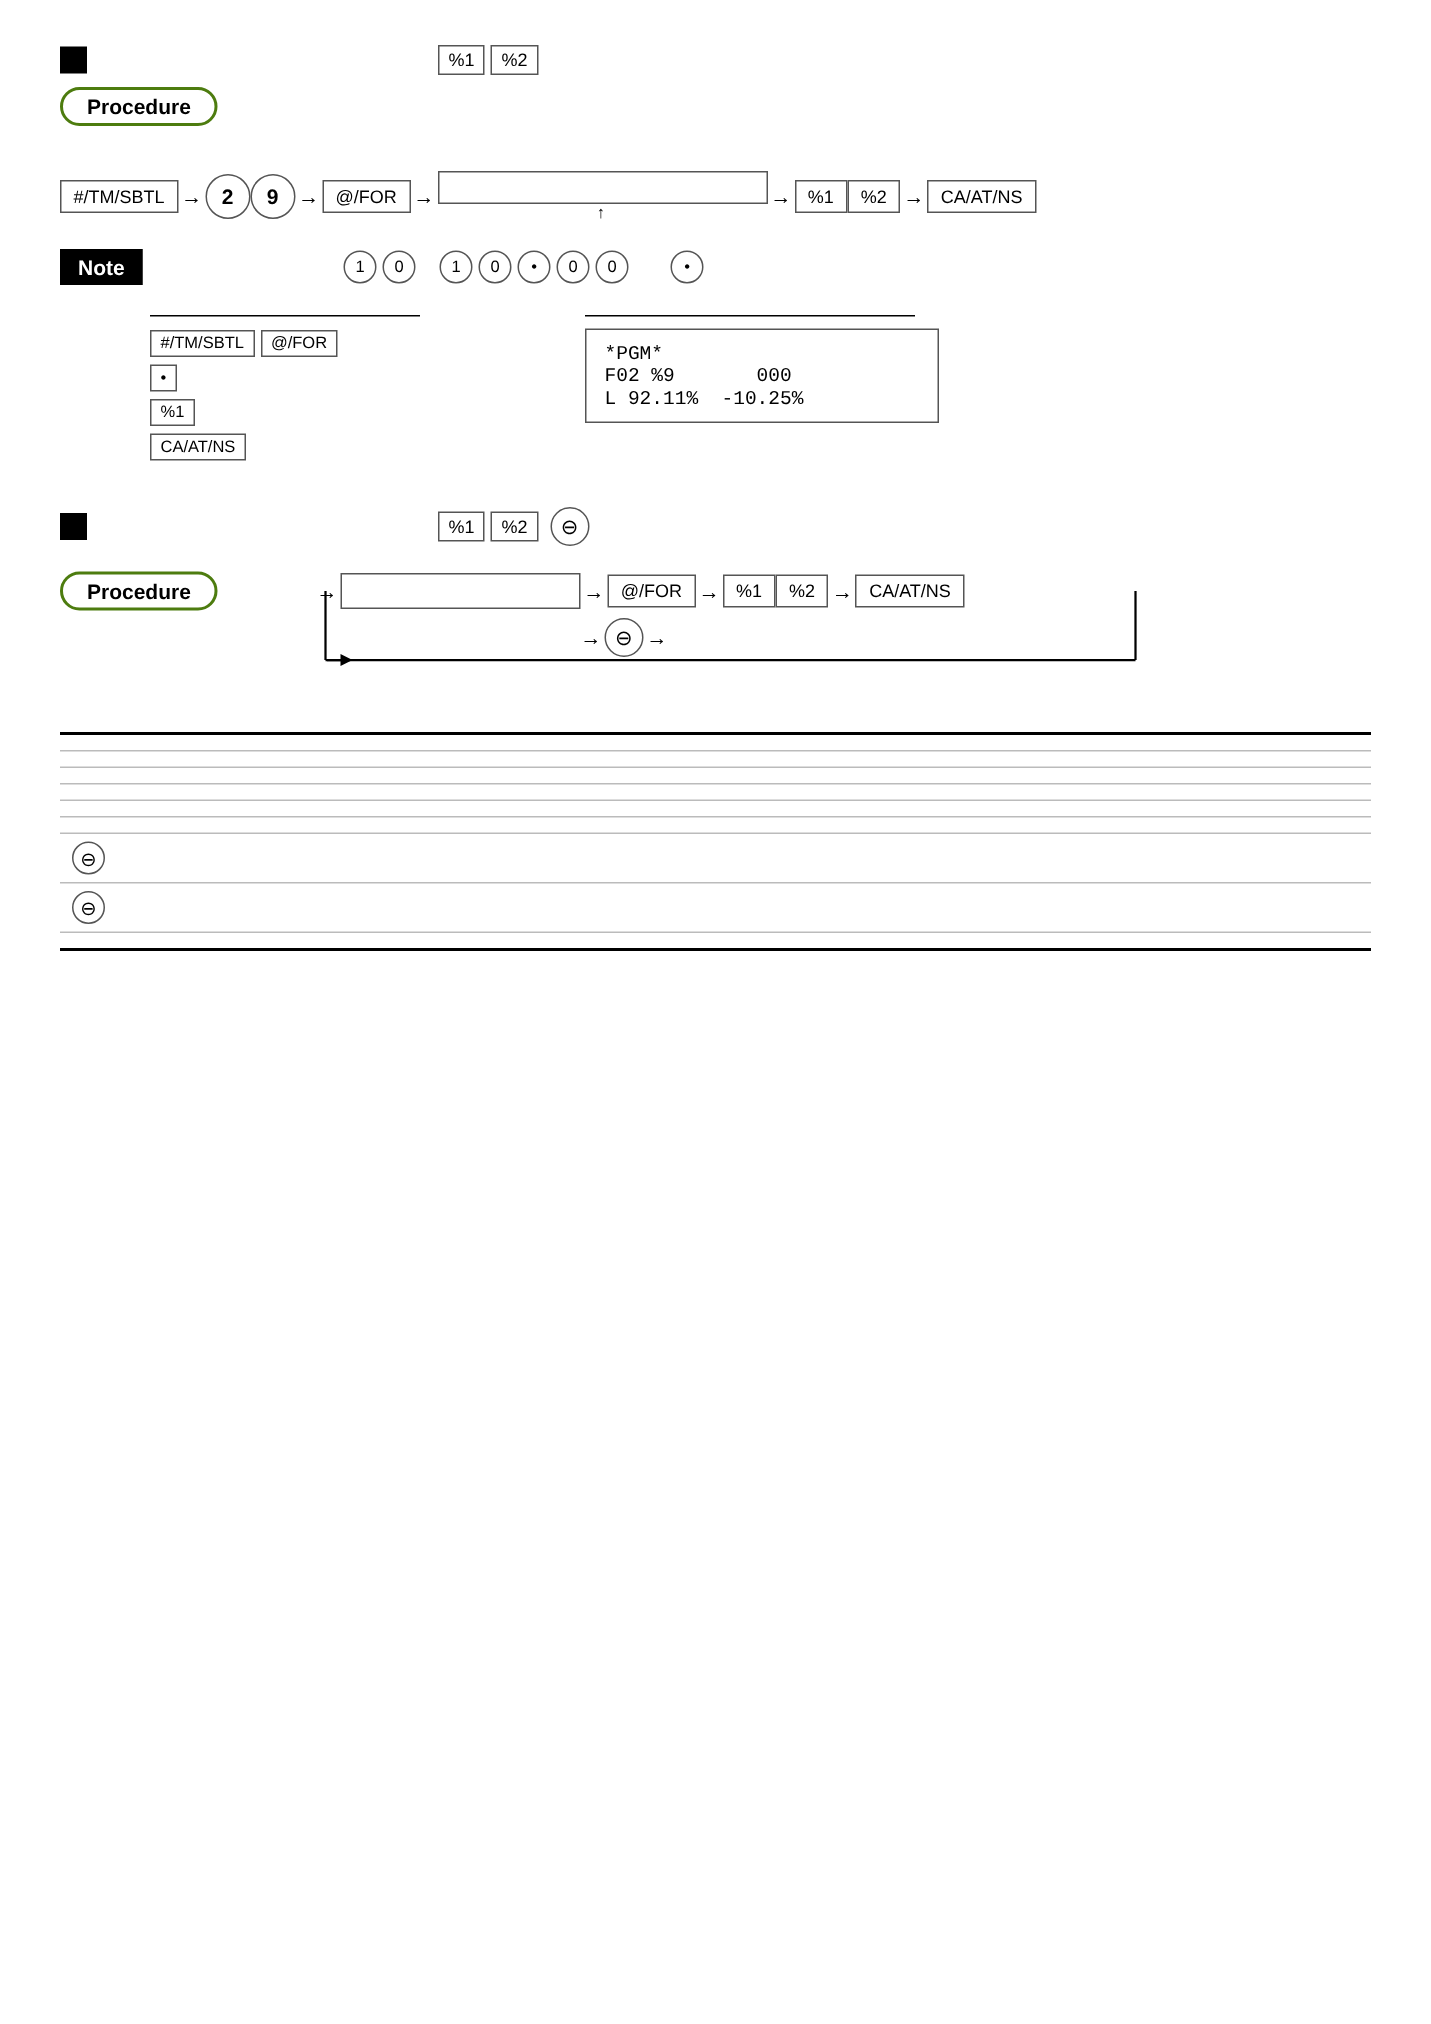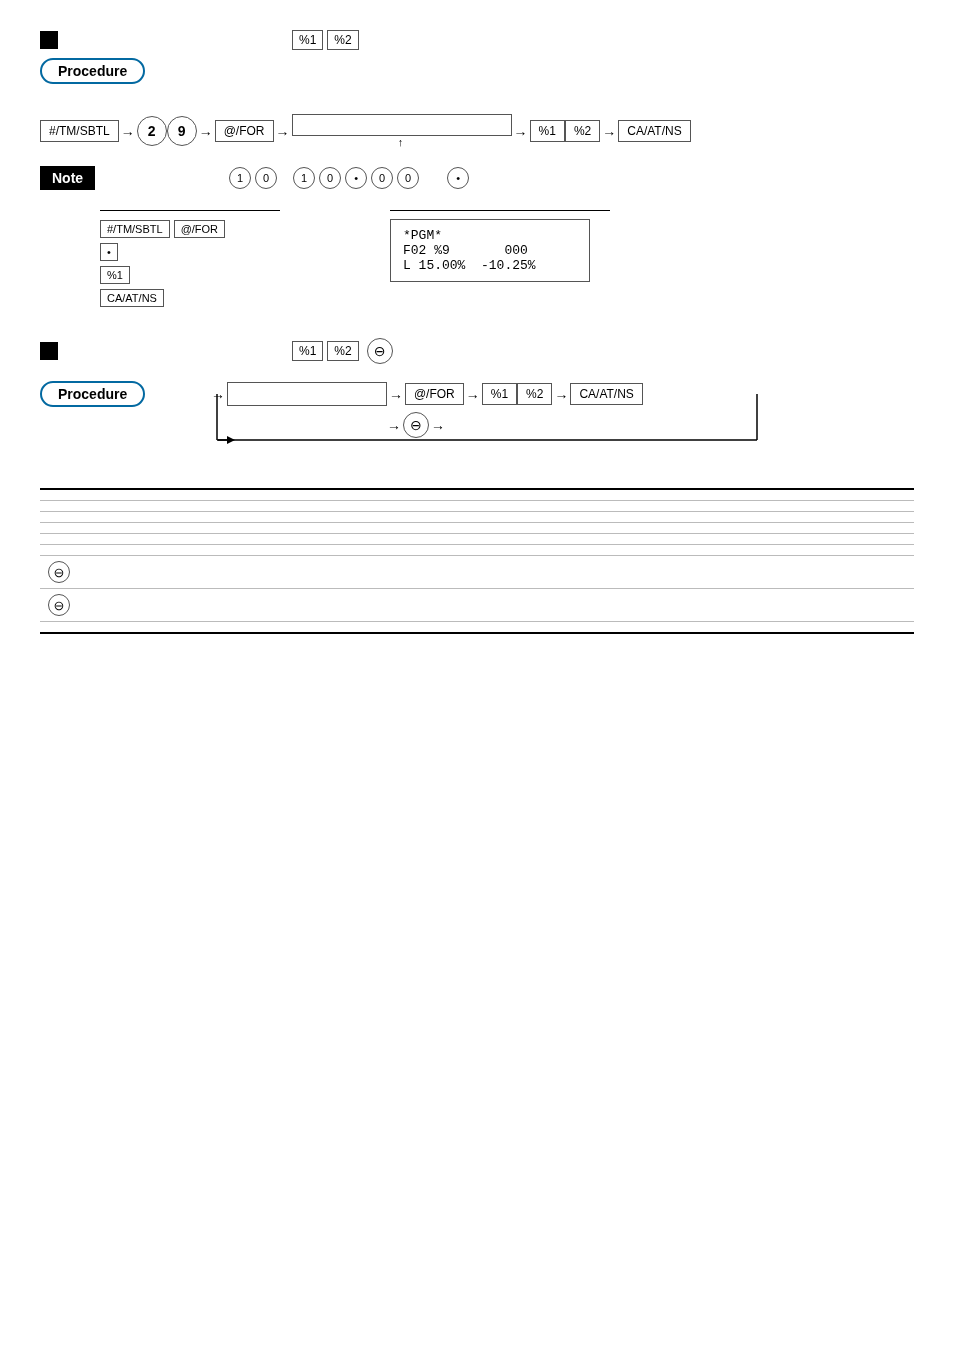--- a/index.html
+++ b/index.html
@@ -36,21 +36,21 @@
       padding: 2px 6px;
       font-size: 12px;
       min-width: 28px;
       text-align: center;
       background: #fff;
     }
 
     
     .procedure-label {
       display: inline-block;
-      border: 2px solid #0369a1;
+      border: 2px solid #4d7c0f;
       border-radius: 20px;
       padding: 3px 16px;
       font-size: 14px;
       font-weight: bold;
       margin-bottom: 12px;
     }
 
     
     .flow-row {
       display: flex;
@@ -137,21 +137,21 @@
       align-items: center;
       gap: 4px;
     }
 
     
     .pgm-display {
       border: 1px solid #555;
       padding: 8px 12px;
       font-family: 'Courier New', monospace;
       font-size: 13px;
-      width: 200px;
+      width: 236px;
       background: #fff;
     }
     .pgm-display div {
       white-space: pre;
     }
 
     
     .section2 {
       margin-top: 30px;
     }
@@ -278,21 +278,21 @@
         <div class="diagram-box">CA/AT/NS</div>
       </div>
     </div>
   </div>
 
   <div style="margin-left: 80px;">
     <div style="width: 220px; border-bottom: 1px solid #000; margin-bottom: 8px;"></div>
     <div class="pgm-display">
       <div>*PGM*</div>
       <div>F02 %9       000</div>
-      <div>L 15.00%  -10.25%</div>
+      <div>L 92.11%  -10.25%</div>
     </div>
   </div>
 </div>
 
 
 <div class="section-header section2" style="margin-top: 30px;">
   <div class="black-square"></div>
   <div class="key-boxes-inline">
     <span style="display:inline-block; width:220px;"></span>
     <div class="key-box">%1</div>

